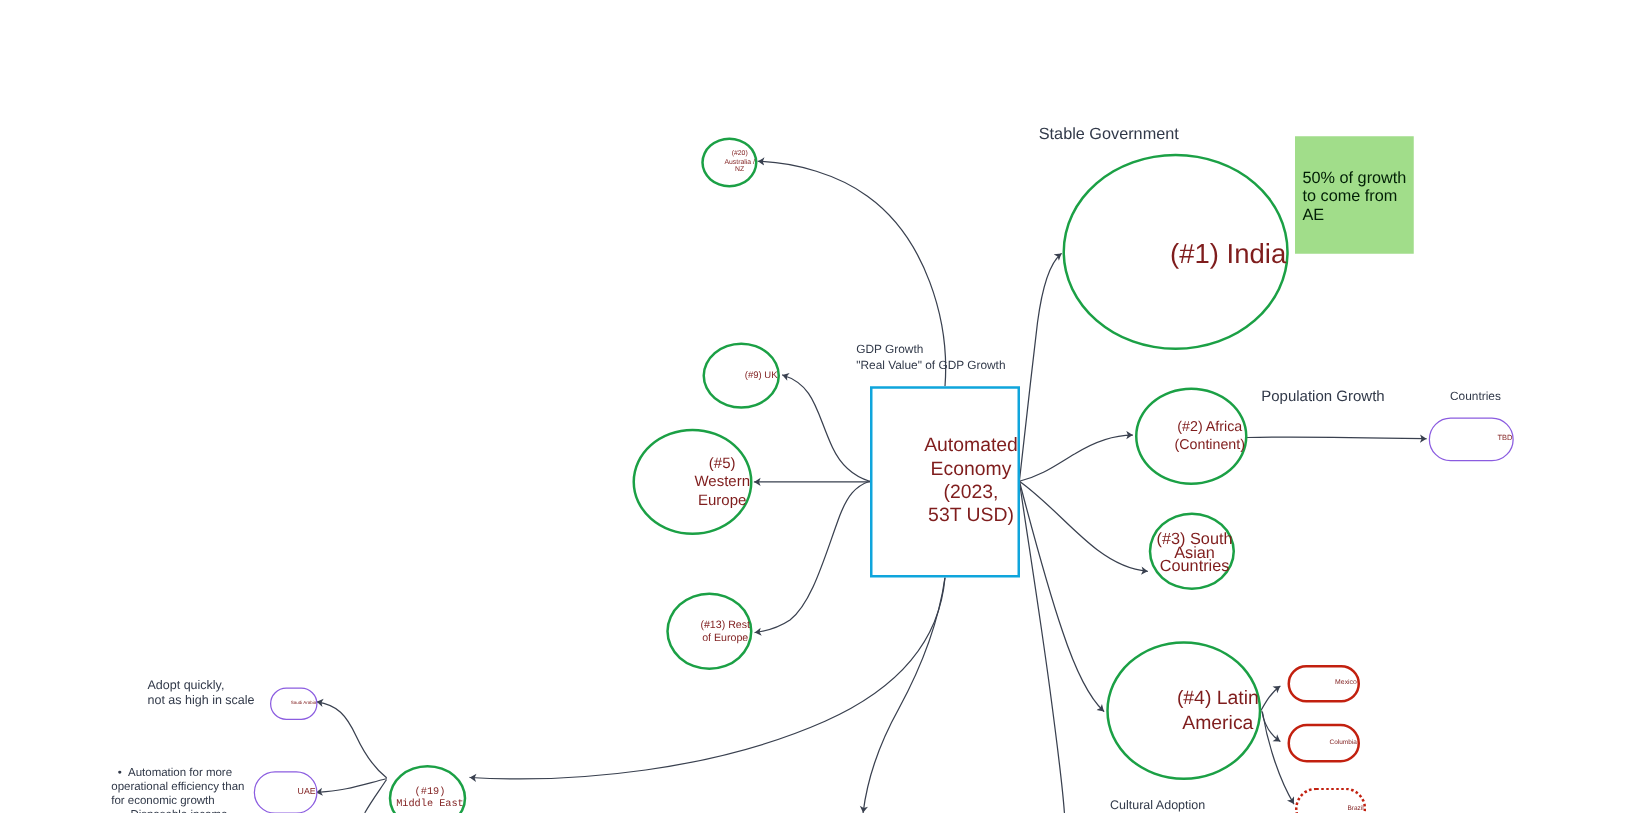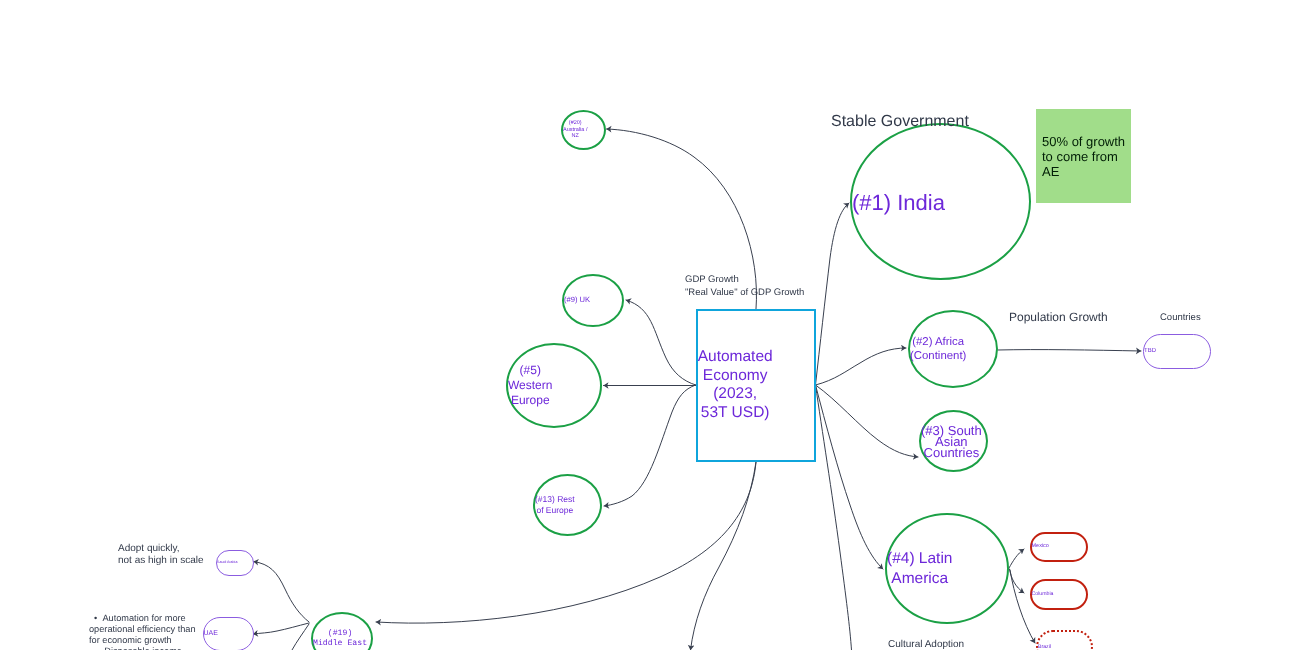--- a/index.html
+++ b/index.html
@@ -3,23 +3,23 @@
 <meta charset="utf-8">
 <title>Automated Economy Mind Map</title>
 <style>
   html,body{margin:0;padding:0;background:#ffffff;}
   body{width:1300px;height:650px;overflow:hidden;
        font-family:"Liberation Sans",sans-serif;
        -webkit-font-smoothing:antialiased;text-rendering:geometricPrecision;}
   #canvas{position:relative;width:1300px;height:650px;background:#fff;
            transform:translateZ(0);will-change:transform;}
   svg#wires{position:absolute;left:0;top:0;width:1300px;height:650px;overflow:visible;}
-  .node{position:absolute;display:flex;align-items:center;justify-content:flex-start;
+  .node{position:absolute;display:flex;align-items:center;justify-content:flex-end;
         text-align:center;box-sizing:border-box;background:#ffffff;
-        color:#6d28d9;white-space:pre-line;line-height:1.18;}
+        color:#7f1d1d;white-space:pre-line;line-height:1.18;}
   .lbl{position:absolute;color:#313949;white-space:pre-line;line-height:1.32;}
   .sticky{position:absolute;box-sizing:border-box;white-space:pre-line;
           color:#021f06;line-height:1.45;margin-top:37px;}
   .ell{border-style:solid;border-radius:50%;}
   .cap{border-style:solid;}
 </style>
 </head>
 <body>
 
 <div id="canvas">
@@ -152,21 +152,21 @@
   <span>50% of growth
 to come from
 AE</span>
 </div>
 
 <div class="lbl" style="left:685px;top:262px;font-size:9.5px;line-height:12.3px;">
   <span>GDP Growth
 "Real Value" of GDP Growth</span>
 </div>
 
-<div class="lbl" style="left:831px;top:99px;font-size:16px;line-height:15px;">
+<div class="lbl" style="left:831px;top:84px;font-size:13px;line-height:15px;">
   <span>Stable Government</span>
 </div>
 
 <div class="lbl" style="left:1009px;top:295px;font-size:12px;line-height:15px;text-align:right;">
   <span>Population Growth</span>
 </div>
 
 <div class="lbl" style="left:1160px;top:300px;font-size:9.5px;line-height:12px;">
   <span>Countries</span>
 </div>

